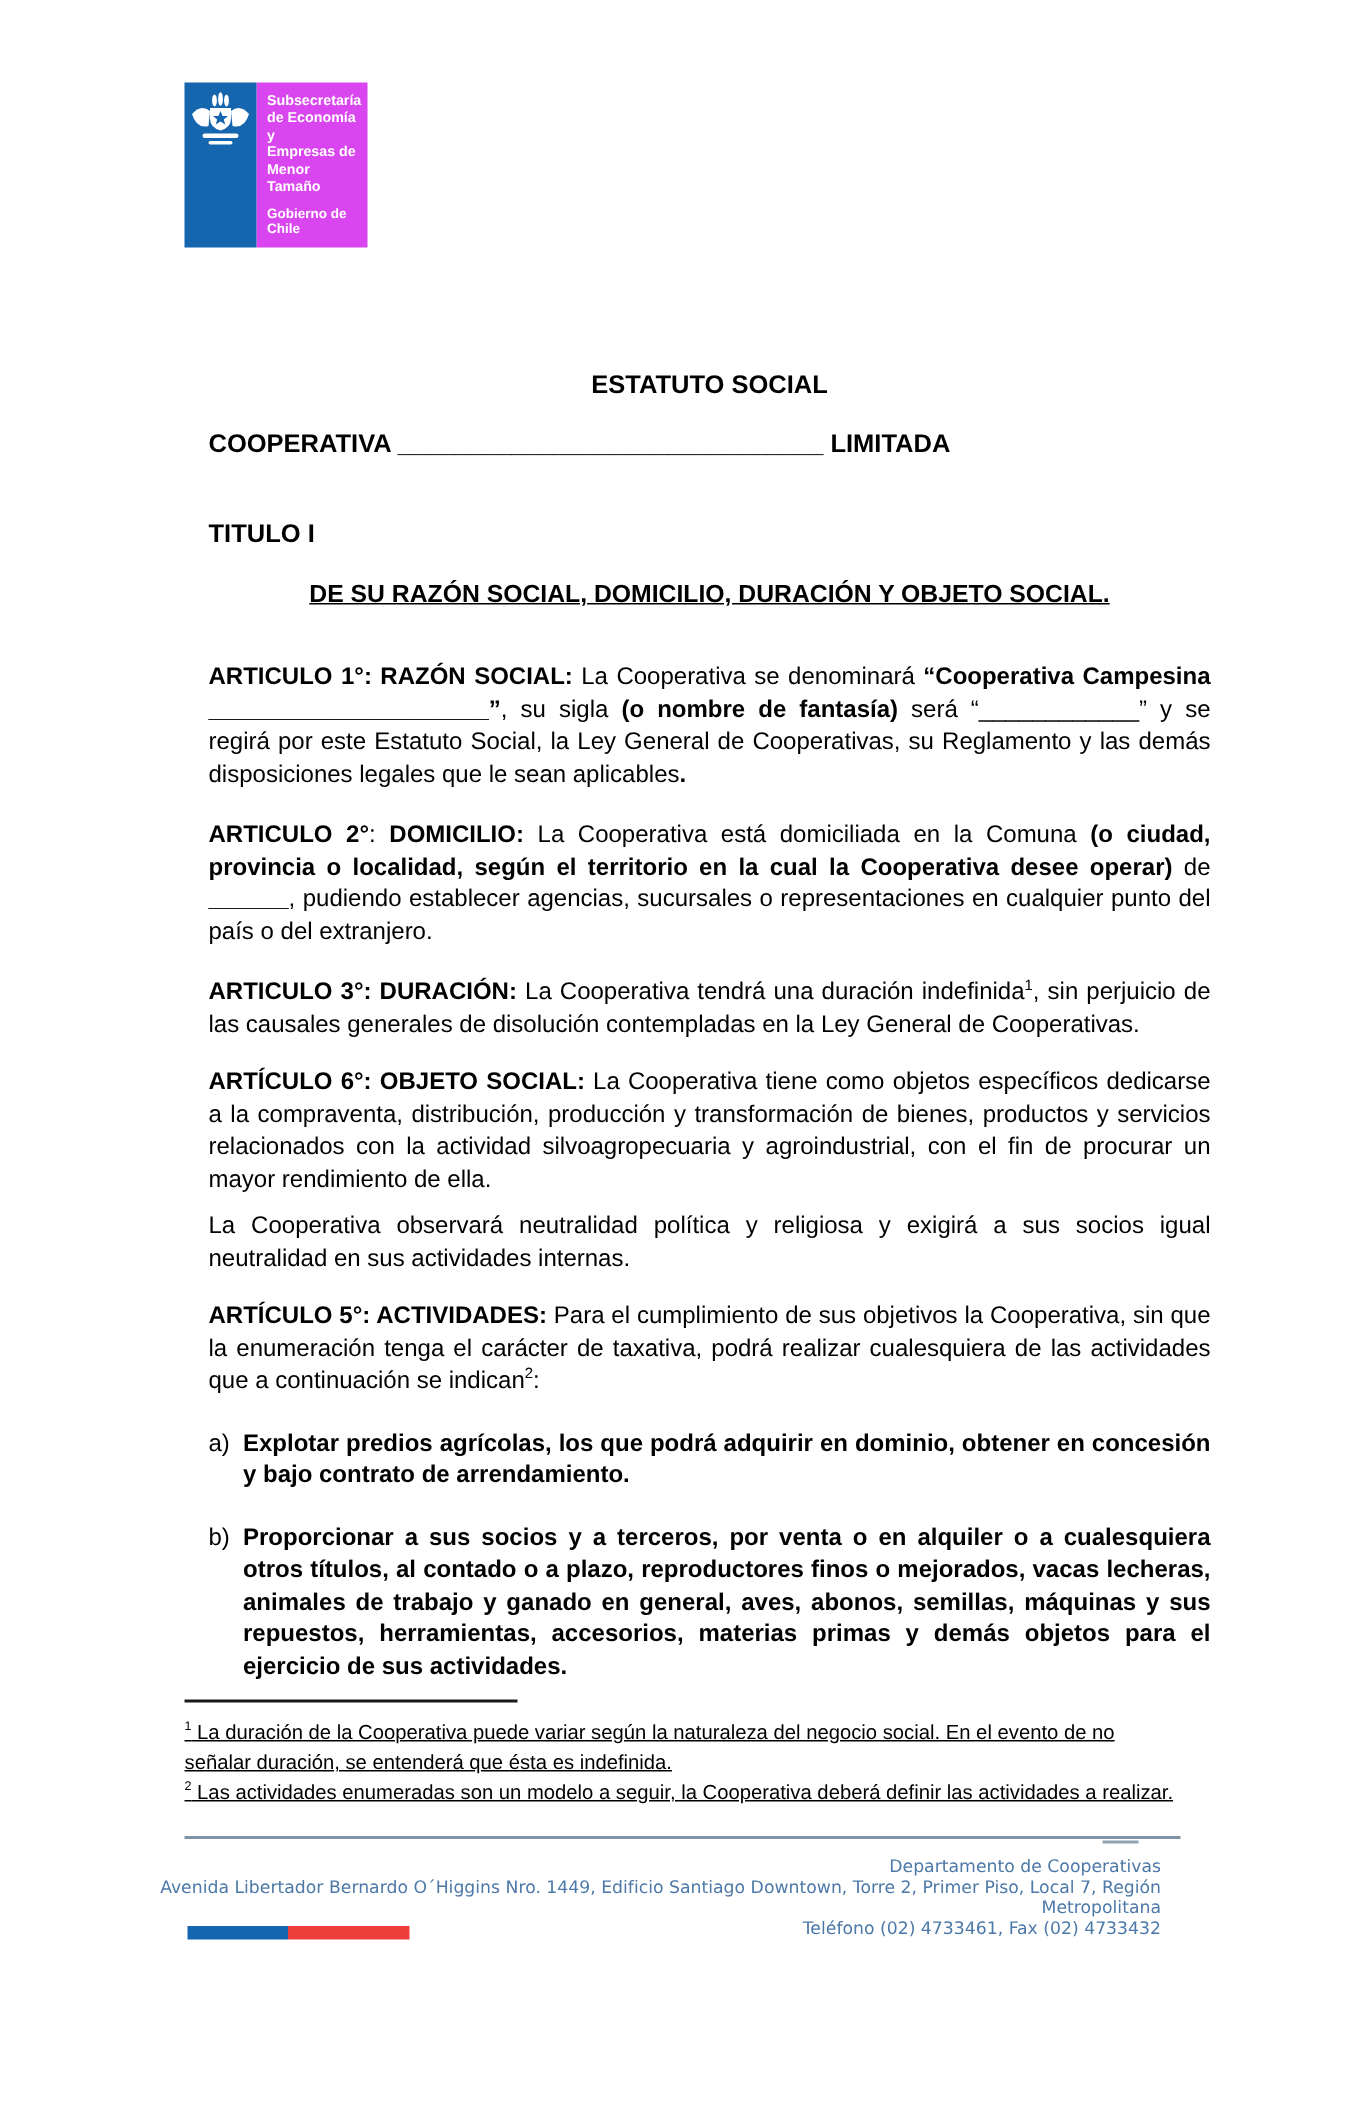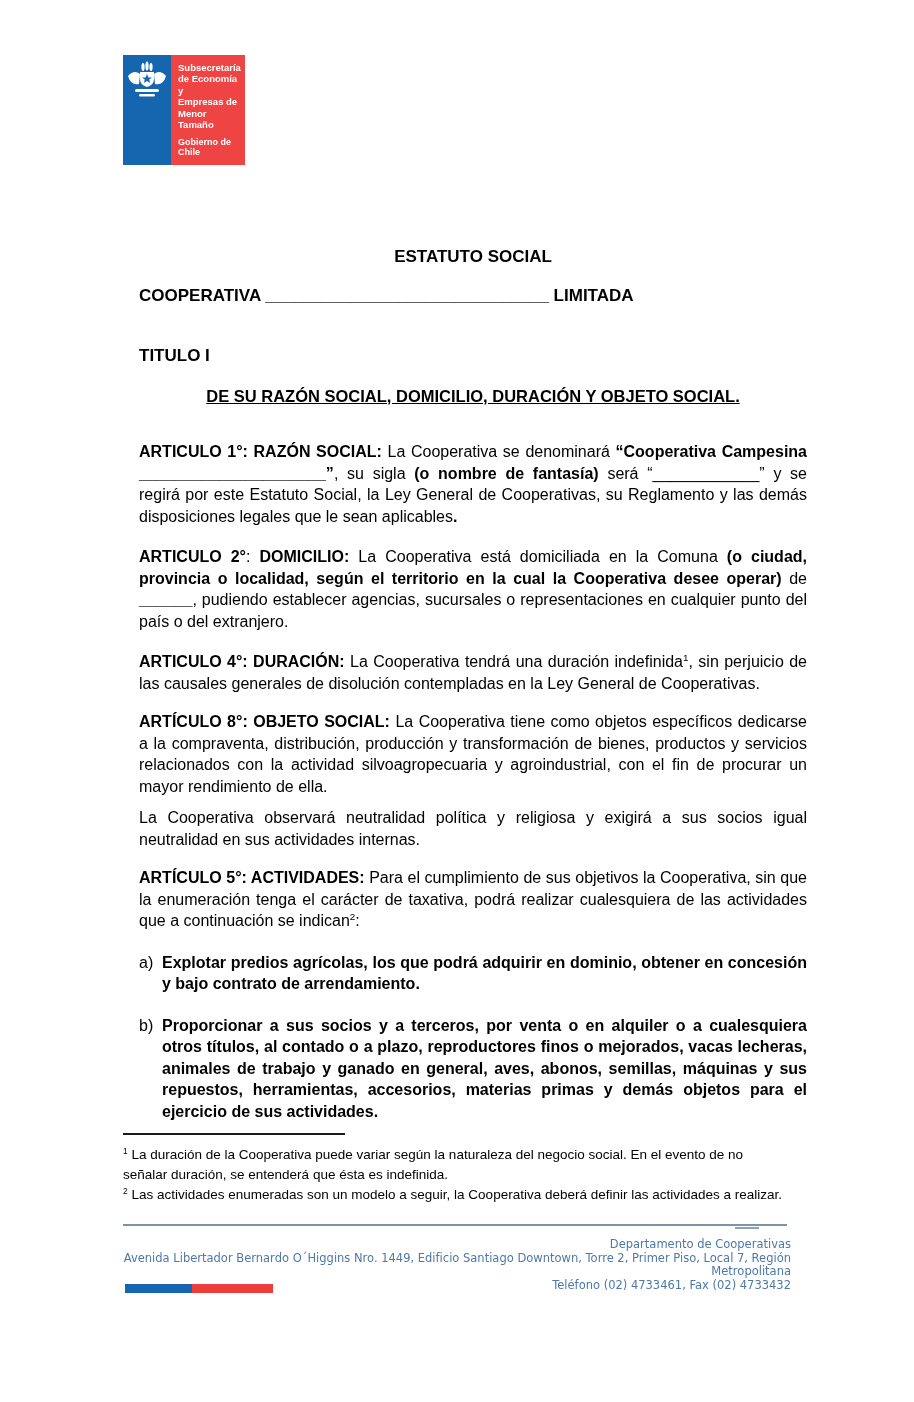--- a/index.html
+++ b/index.html
@@ -6,46 +6,46 @@
   .page{
     position:relative;width:914px;height:1402px;margin:0 auto;
     background:#ffffff;color:#000;
     font-family:"Liberation Sans",sans-serif;
     overflow:hidden;
   }
   
   .logo{position:absolute;left:123px;top:55px;width:122px;height:110px;display:flex;}
   .logo-blue{width:48px;background:#1565af;position:relative;}
   .logo-coa{position:absolute;left:2px;top:5px;}
-  .logo-red{flex:1;background:#ef4444;color:#fff;display:flex;flex-direction:column;justify-content:space-between;padding:7px 4px 8px 7px;}
+  .logo-red{flex:1;background:#d946ef;color:#fff;display:flex;flex-direction:column;justify-content:space-between;padding:7px 4px 8px 7px;}
   .logo-agency div{font-size:9.5px;font-weight:bold;line-height:1.2;letter-spacing:0;}
   .logo-gov{font-size:9px;font-weight:bold;}
   
   .content{position:absolute;left:139px;top:246px;width:668px;}
   .doc-title{font-size:17px;font-weight:bold;text-align:center;line-height:21px;}
   .coop-line{font-size:17px;font-weight:bold;text-align:left;line-height:21px;margin-top:18px;}
   .chapter{font-size:17px;font-weight:bold;text-align:left;line-height:21px;margin-top:39px;}
   .chapter-sub{font-size:16.5px;font-weight:bold;text-align:center;text-decoration:underline;line-height:21px;margin-top:20px;}
   .para{font-size:16px;line-height:21.5px;text-align:justify;margin:19px 0 0 0;}
   .para.first{margin-top:34px;}
   .para.tight{margin-top:10px;}
   .list-item{display:flex;font-size:16px;line-height:21.5px;margin-top:20px;}
   .list-item .marker{width:23px;flex:none;}
   .list-item .li-text{flex:1;text-align:justify;font-weight:bold;}
   sup{font-size:0.62em;line-height:0;vertical-align:super;}
   
   .footnotes{position:absolute;left:123px;top:1126px;width:668px;}
   .fn-sep{width:222px;height:0;border-top:2px solid #1a1a1a;margin:7px 0 10px 0;}
-  .fn{font-size:13.5px;line-height:20px;margin:0;text-align:left;}
+  .fn{font-size:13.5px;line-height:20px;margin:0;text-align:left;text-decoration:underline;}
   .fn + .fn{}
   
   .footer-line{position:absolute;left:123px;top:1224px;width:664px;height:2px;background:#7e93a6;}
   .footer-dash{position:absolute;left:735px;top:1227px;width:24px;height:2px;background:#90a3b4;}
   .footer-text{
-    position:absolute;left:123px;top:1238px;width:668px;text-align:right;
+    position:absolute;left:106px;top:1238px;width:668px;text-align:right;
     color:#4d79a8;font-size:11.5px;line-height:13.5px;
     font-family:"DejaVu Sans",sans-serif;
   }
   .flag-bar{position:absolute;left:125px;top:1284px;width:148px;height:9px;display:flex;}
   .flag-blue{width:67px;background:#1565af;}
   .flag-red{flex:1;background:#ee3e3b;}
 </style>
 </head>
 <body>
 
@@ -79,22 +79,22 @@
   </div>
 
   <div class="content">
     <div class="doc-title">ESTATUTO SOCIAL</div>
     <div class="coop-line">COOPERATIVA ______________________________ LIMITADA</div>
     <div class="chapter">TITULO I</div>
     <div class="chapter-sub">DE SU RAZÓN SOCIAL, DOMICILIO, DURACIÓN Y OBJETO SOCIAL.</div>
 
     <p class="para first"><span style="font-weight: 700;">ARTICULO 1°: RAZÓN SOCIAL: </span><span>La Cooperativa se denominará </span><span style="font-weight: 700;">“Cooperativa Campesina _____________________”</span><span>, su sigla </span><span style="font-weight: 700;">(o nombre de fantasía)</span><span> será “____________” y se regirá por este Estatuto Social, la Ley General de Cooperativas, su Reglamento y las demás disposiciones legales que le sean aplicables</span><span style="font-weight: 700;">.</span></p>
     <p class="para"><span style="font-weight: 700;">ARTICULO 2°</span><span>: </span><span style="font-weight: 700;">DOMICILIO:</span><span> La Cooperativa está domiciliada en la Comuna </span><span style="font-weight: 700;">(o ciudad, provincia o localidad, según el territorio en la cual la Cooperativa desee operar)</span><span> de </span><span style="font-weight: 700;">______</span><span>, pudiendo establecer agencias, sucursales o representaciones en cualquier punto del país o del extranjero.</span></p>
-    <p class="para"><span style="font-weight: 700;">ARTICULO 4°: DURACIÓN:</span><span> La Cooperativa tendrá una duración indefinida</span><sup>1</sup><span>, sin perjuicio de las causales generales de disolución contempladas en la Ley General de Cooperativas.</span></p>
-    <p class="para" style="margin-top:17px"><span style="font-weight: 700;">ARTÍCULO 8°: OBJETO SOCIAL:</span><span> La Cooperativa tiene como objetos específicos dedicarse a la compraventa, distribución, producción y transformación de bienes, productos y servicios relacionados con la actividad silvoagropecuaria y agroindustrial, con el fin de procurar un mayor rendimiento de ella.</span></p>
+    <p class="para"><span style="font-weight: 700;">ARTICULO 3°: DURACIÓN:</span><span> La Cooperativa tendrá una duración indefinida</span><sup>1</sup><span>, sin perjuicio de las causales generales de disolución contempladas en la Ley General de Cooperativas.</span></p>
+    <p class="para" style="margin-top:17px"><span style="font-weight: 700;">ARTÍCULO 6°: OBJETO SOCIAL:</span><span> La Cooperativa tiene como objetos específicos dedicarse a la compraventa, distribución, producción y transformación de bienes, productos y servicios relacionados con la actividad silvoagropecuaria y agroindustrial, con el fin de procurar un mayor rendimiento de ella.</span></p>
     <p class="para tight"><span>La Cooperativa observará neutralidad política y religiosa y exigirá a sus socios igual neutralidad en sus actividades internas.</span></p>
     <p class="para" style="margin-top:17px"><span style="font-weight: 700;">ARTÍCULO 5°: ACTIVIDADES:</span><span> Para el cumplimiento de sus objetivos la Cooperativa, sin que la enumeración tenga el carácter de taxativa, podrá realizar cualesquiera de las actividades que a continuación se indican</span><sup>2</sup><span>:</span></p>
 
     <div class="list-item">
       <span class="marker">a)</span>
       <span class="li-text">Explotar predios agrícolas, los que podrá adquirir en dominio, obtener en concesión y bajo contrato de arrendamiento.</span>
     </div>
     <div class="list-item">
       <span class="marker">b)</span>
       <span class="li-text">Proporcionar a sus socios y a terceros, por venta o en alquiler o a cualesquiera otros títulos, al contado o a plazo, reproductores finos o mejorados, vacas lecheras, animales de trabajo y ganado en general, aves, abonos, semillas, máquinas y sus repuestos, herramientas, accesorios, materias primas y demás objetos para el ejercicio de sus actividades.</span>

